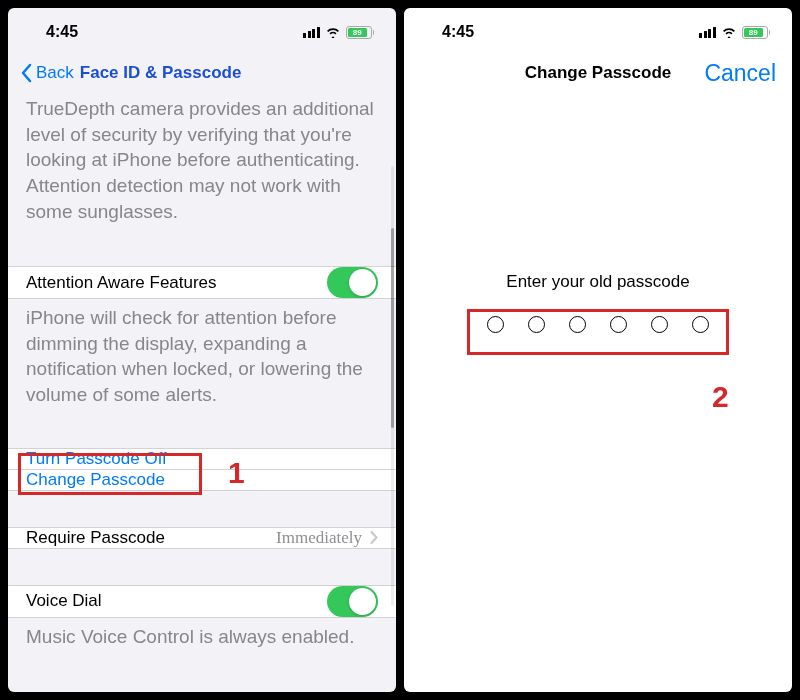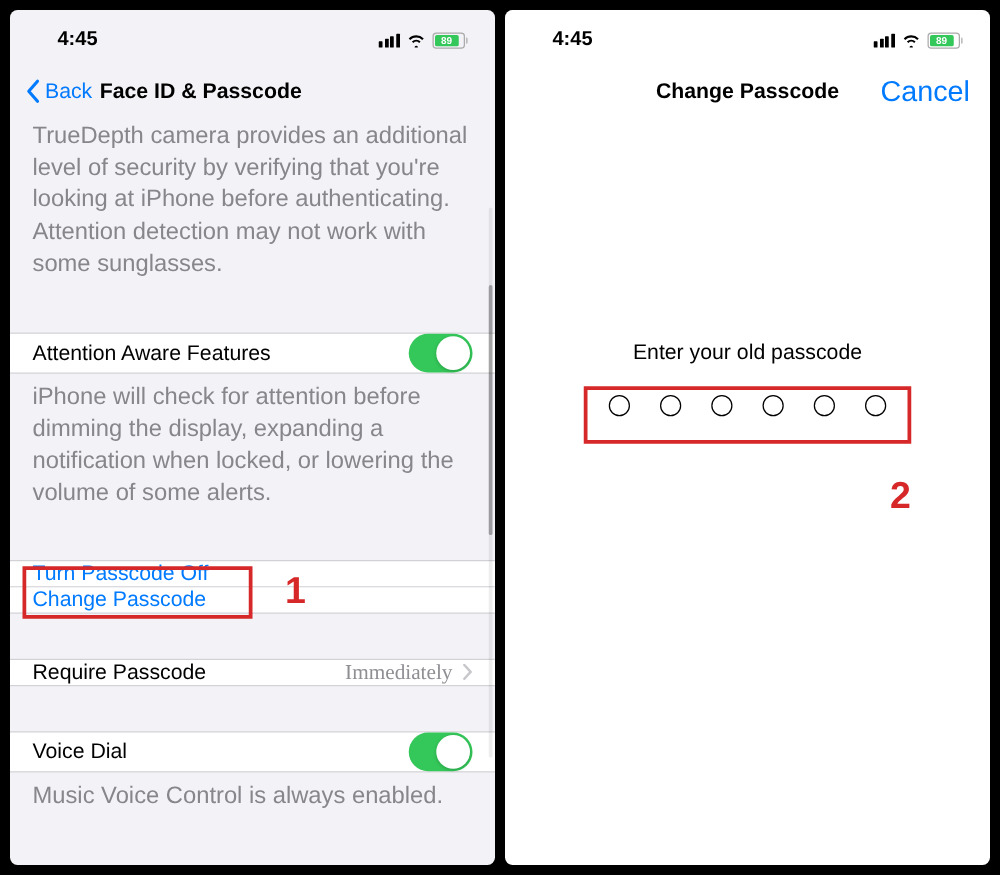--- a/index.html
+++ b/index.html
@@ -71,21 +71,21 @@
       position: absolute;
       left: 50%;
       transform: translateX(-50%);
       font-size: 17px;
       font-weight: 600;
       color: #000;
     }
     .nav-title-left {
       font-size: 17px;
       font-weight: 600;
-      color: #000000;
+      color: #1d4ed8;
       margin-left: 6px;
     }
     .cancel-btn {
       position: absolute;
       right: 16px;
       color: #007aff;
       font-size: 23px;
     }
     .content { flex: 1; overflow: hidden; }
     .footer-text {

